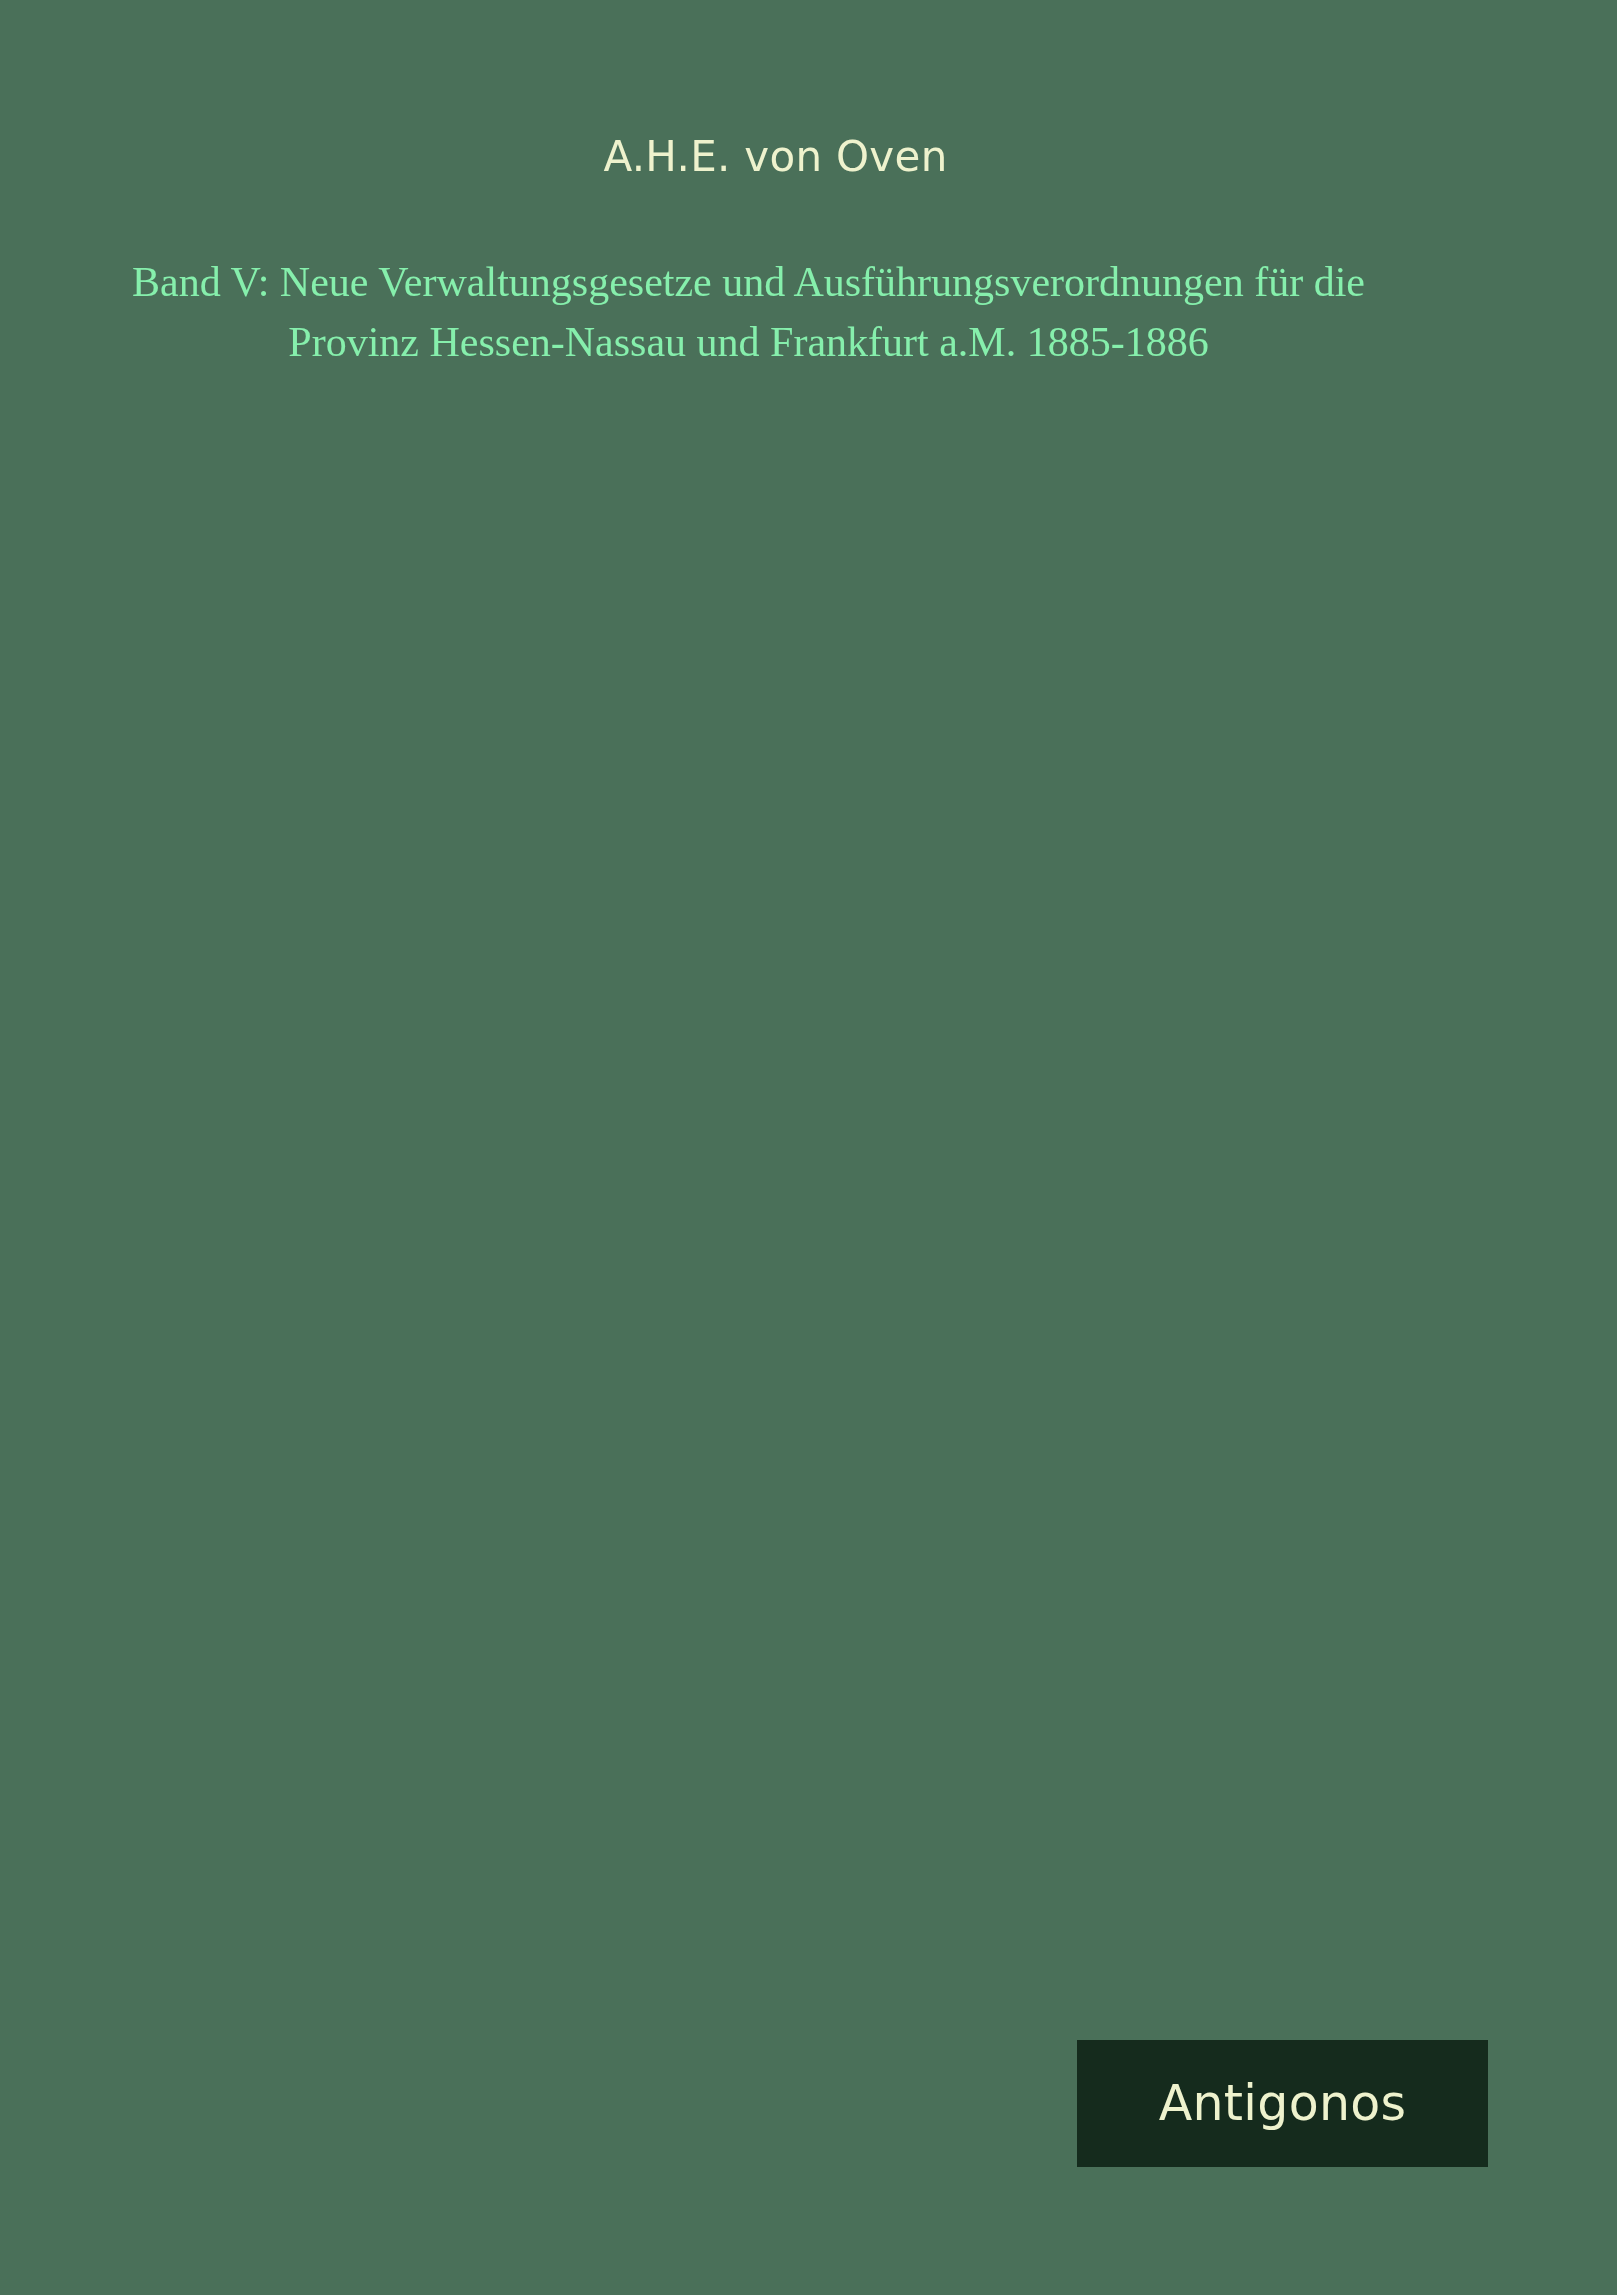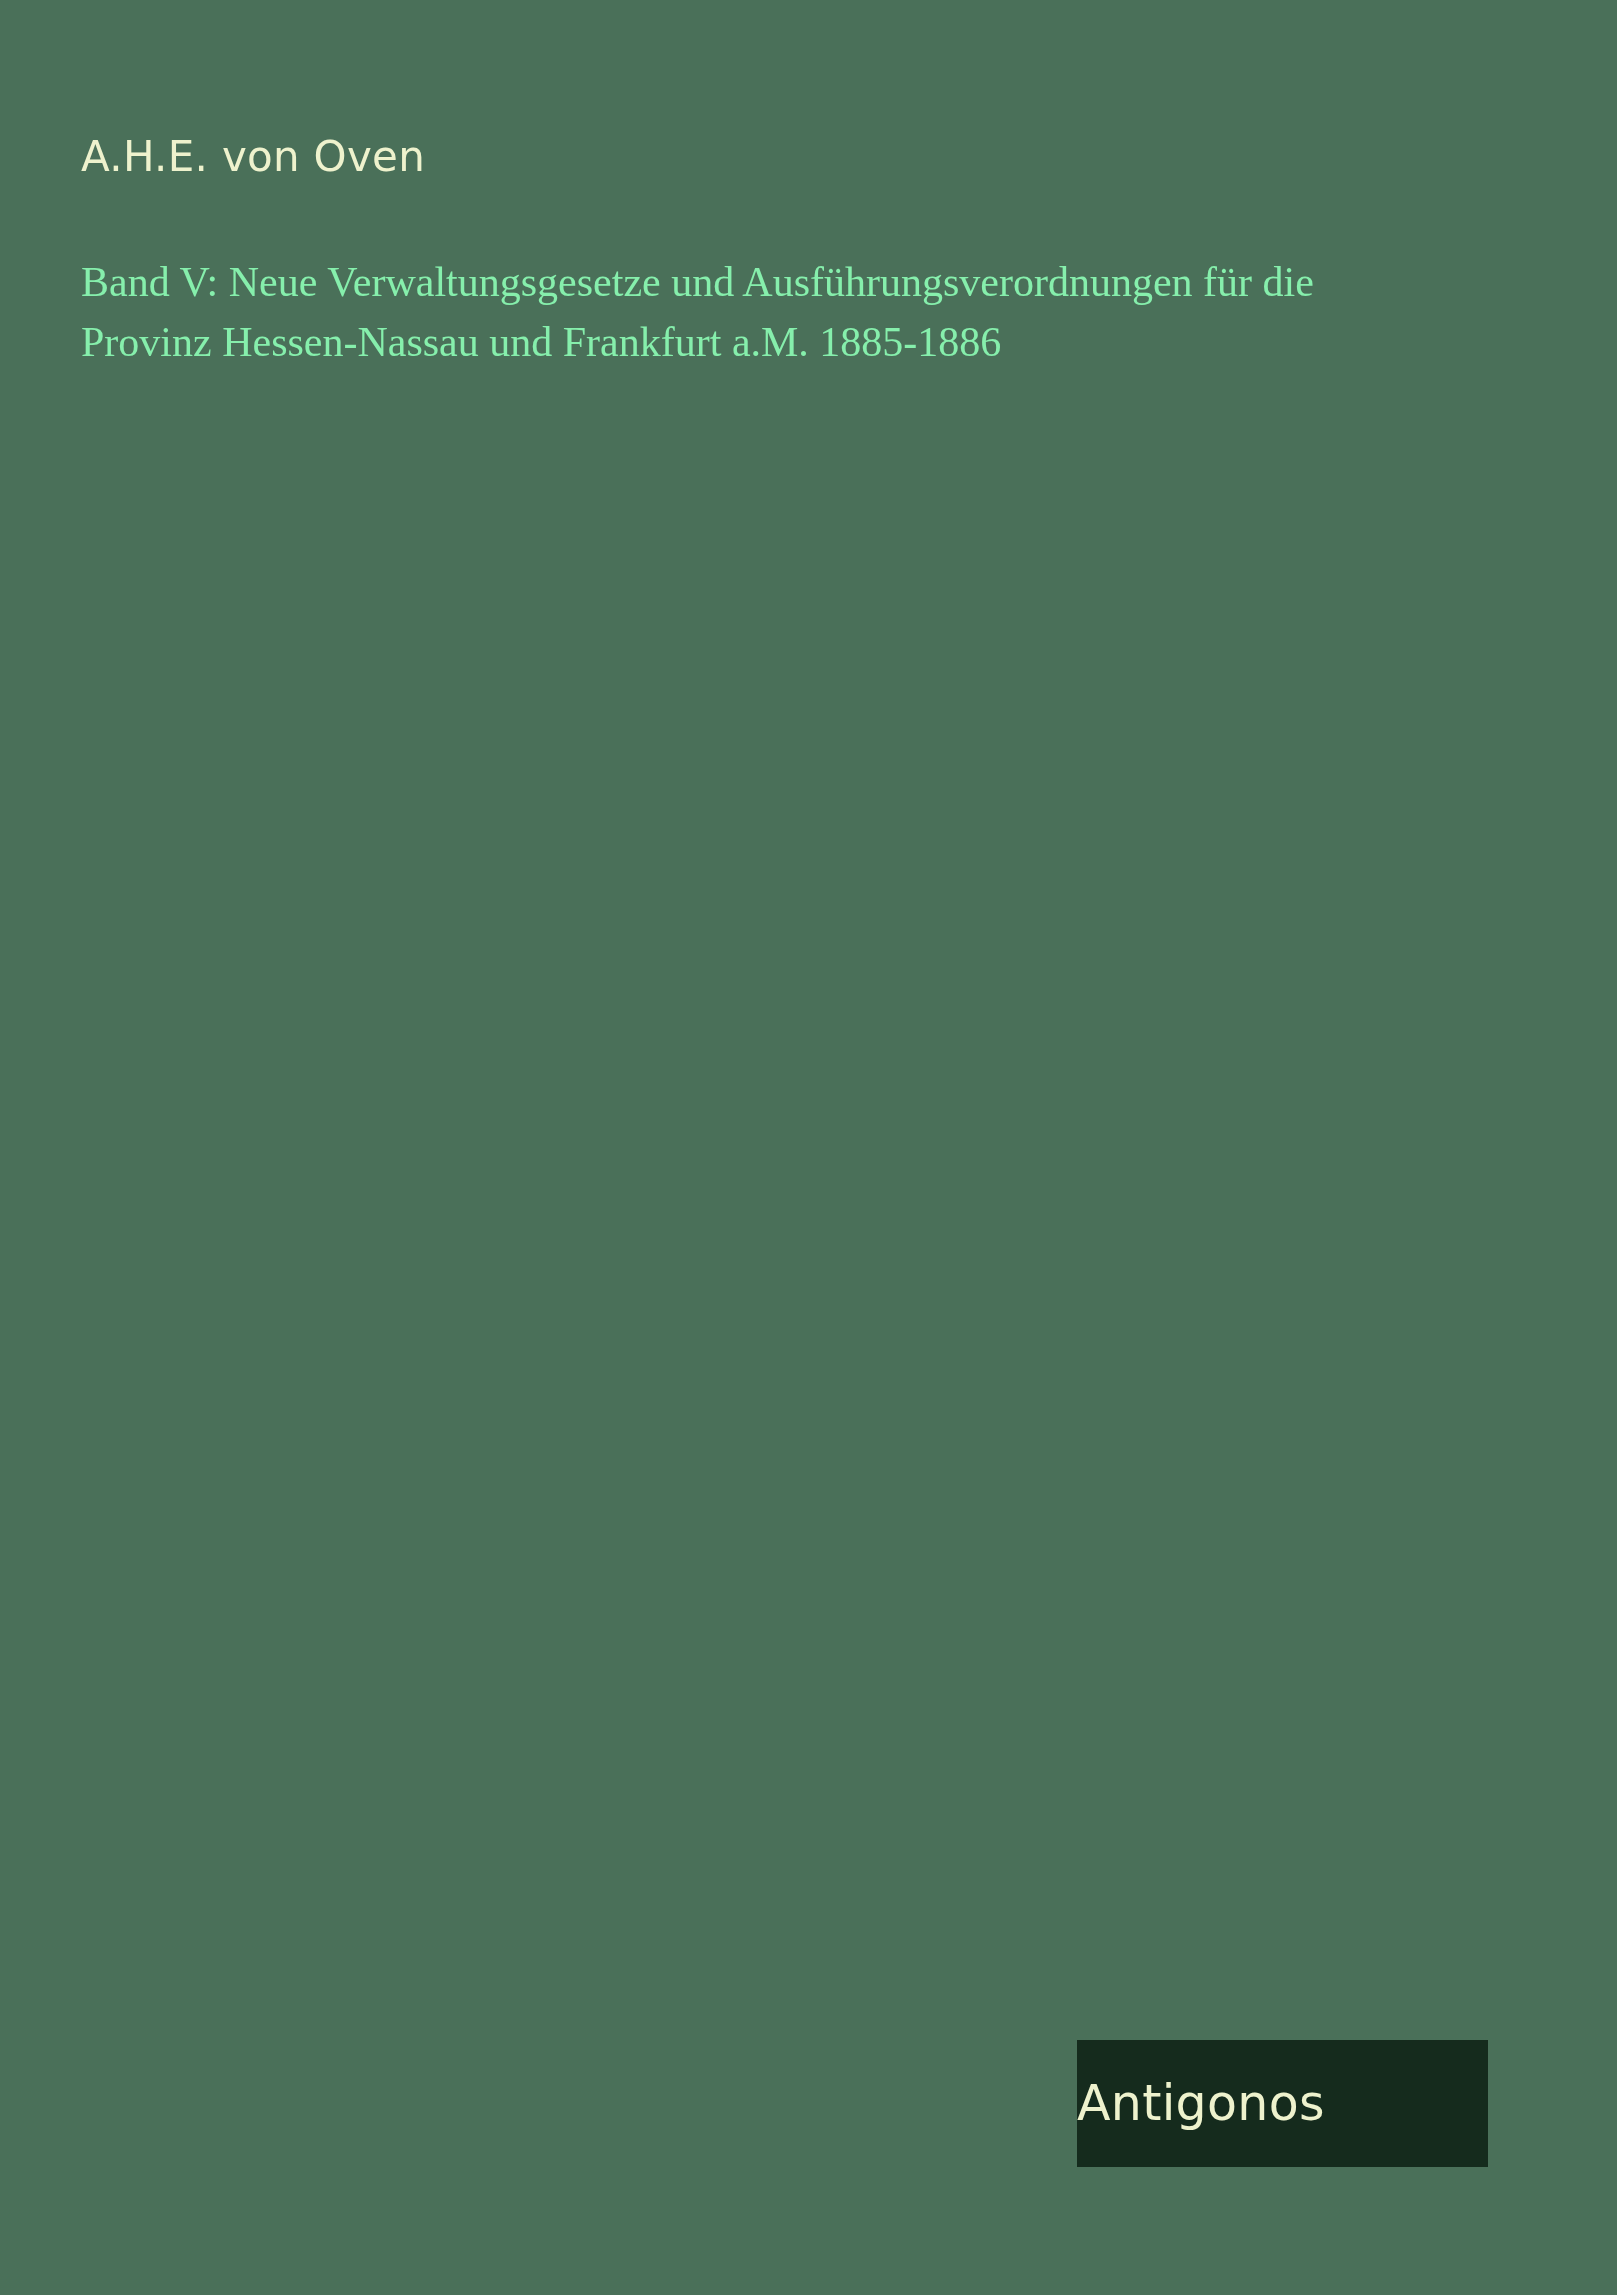--- a/index.html
+++ b/index.html
@@ -18,20 +18,21 @@
     width: 1618px;
     height: 2295px;
     background: #4a7059;
     box-sizing: border-box;
   }
   .text-block {
     position: absolute;
     left: 81px;
     top: 132px;
     width: 1389px;
+    text-align: center;
   }
   .author {
     color: #eef2cd;
     font-size: 42px;
     font-weight: 400;
     letter-spacing: 0.3px;
     line-height: 1.2;
     margin: 0 0 71px 0;
   }
   .title {
@@ -53,20 +54,21 @@
   }
   .publisher-badge {
     position: absolute;
     left: 1077px;
     top: 2040px;
     width: 411px;
     height: 127px;
     background: #152b1d;
     display: flex;
     align-items: center;
+    justify-content: center;
   }
   .publisher-badge span {
     color: #eef2cd;
     font-size: 49px;
     font-weight: 400;
     letter-spacing: 0.3px;
   }
 </style>
 </head>
 <body>

